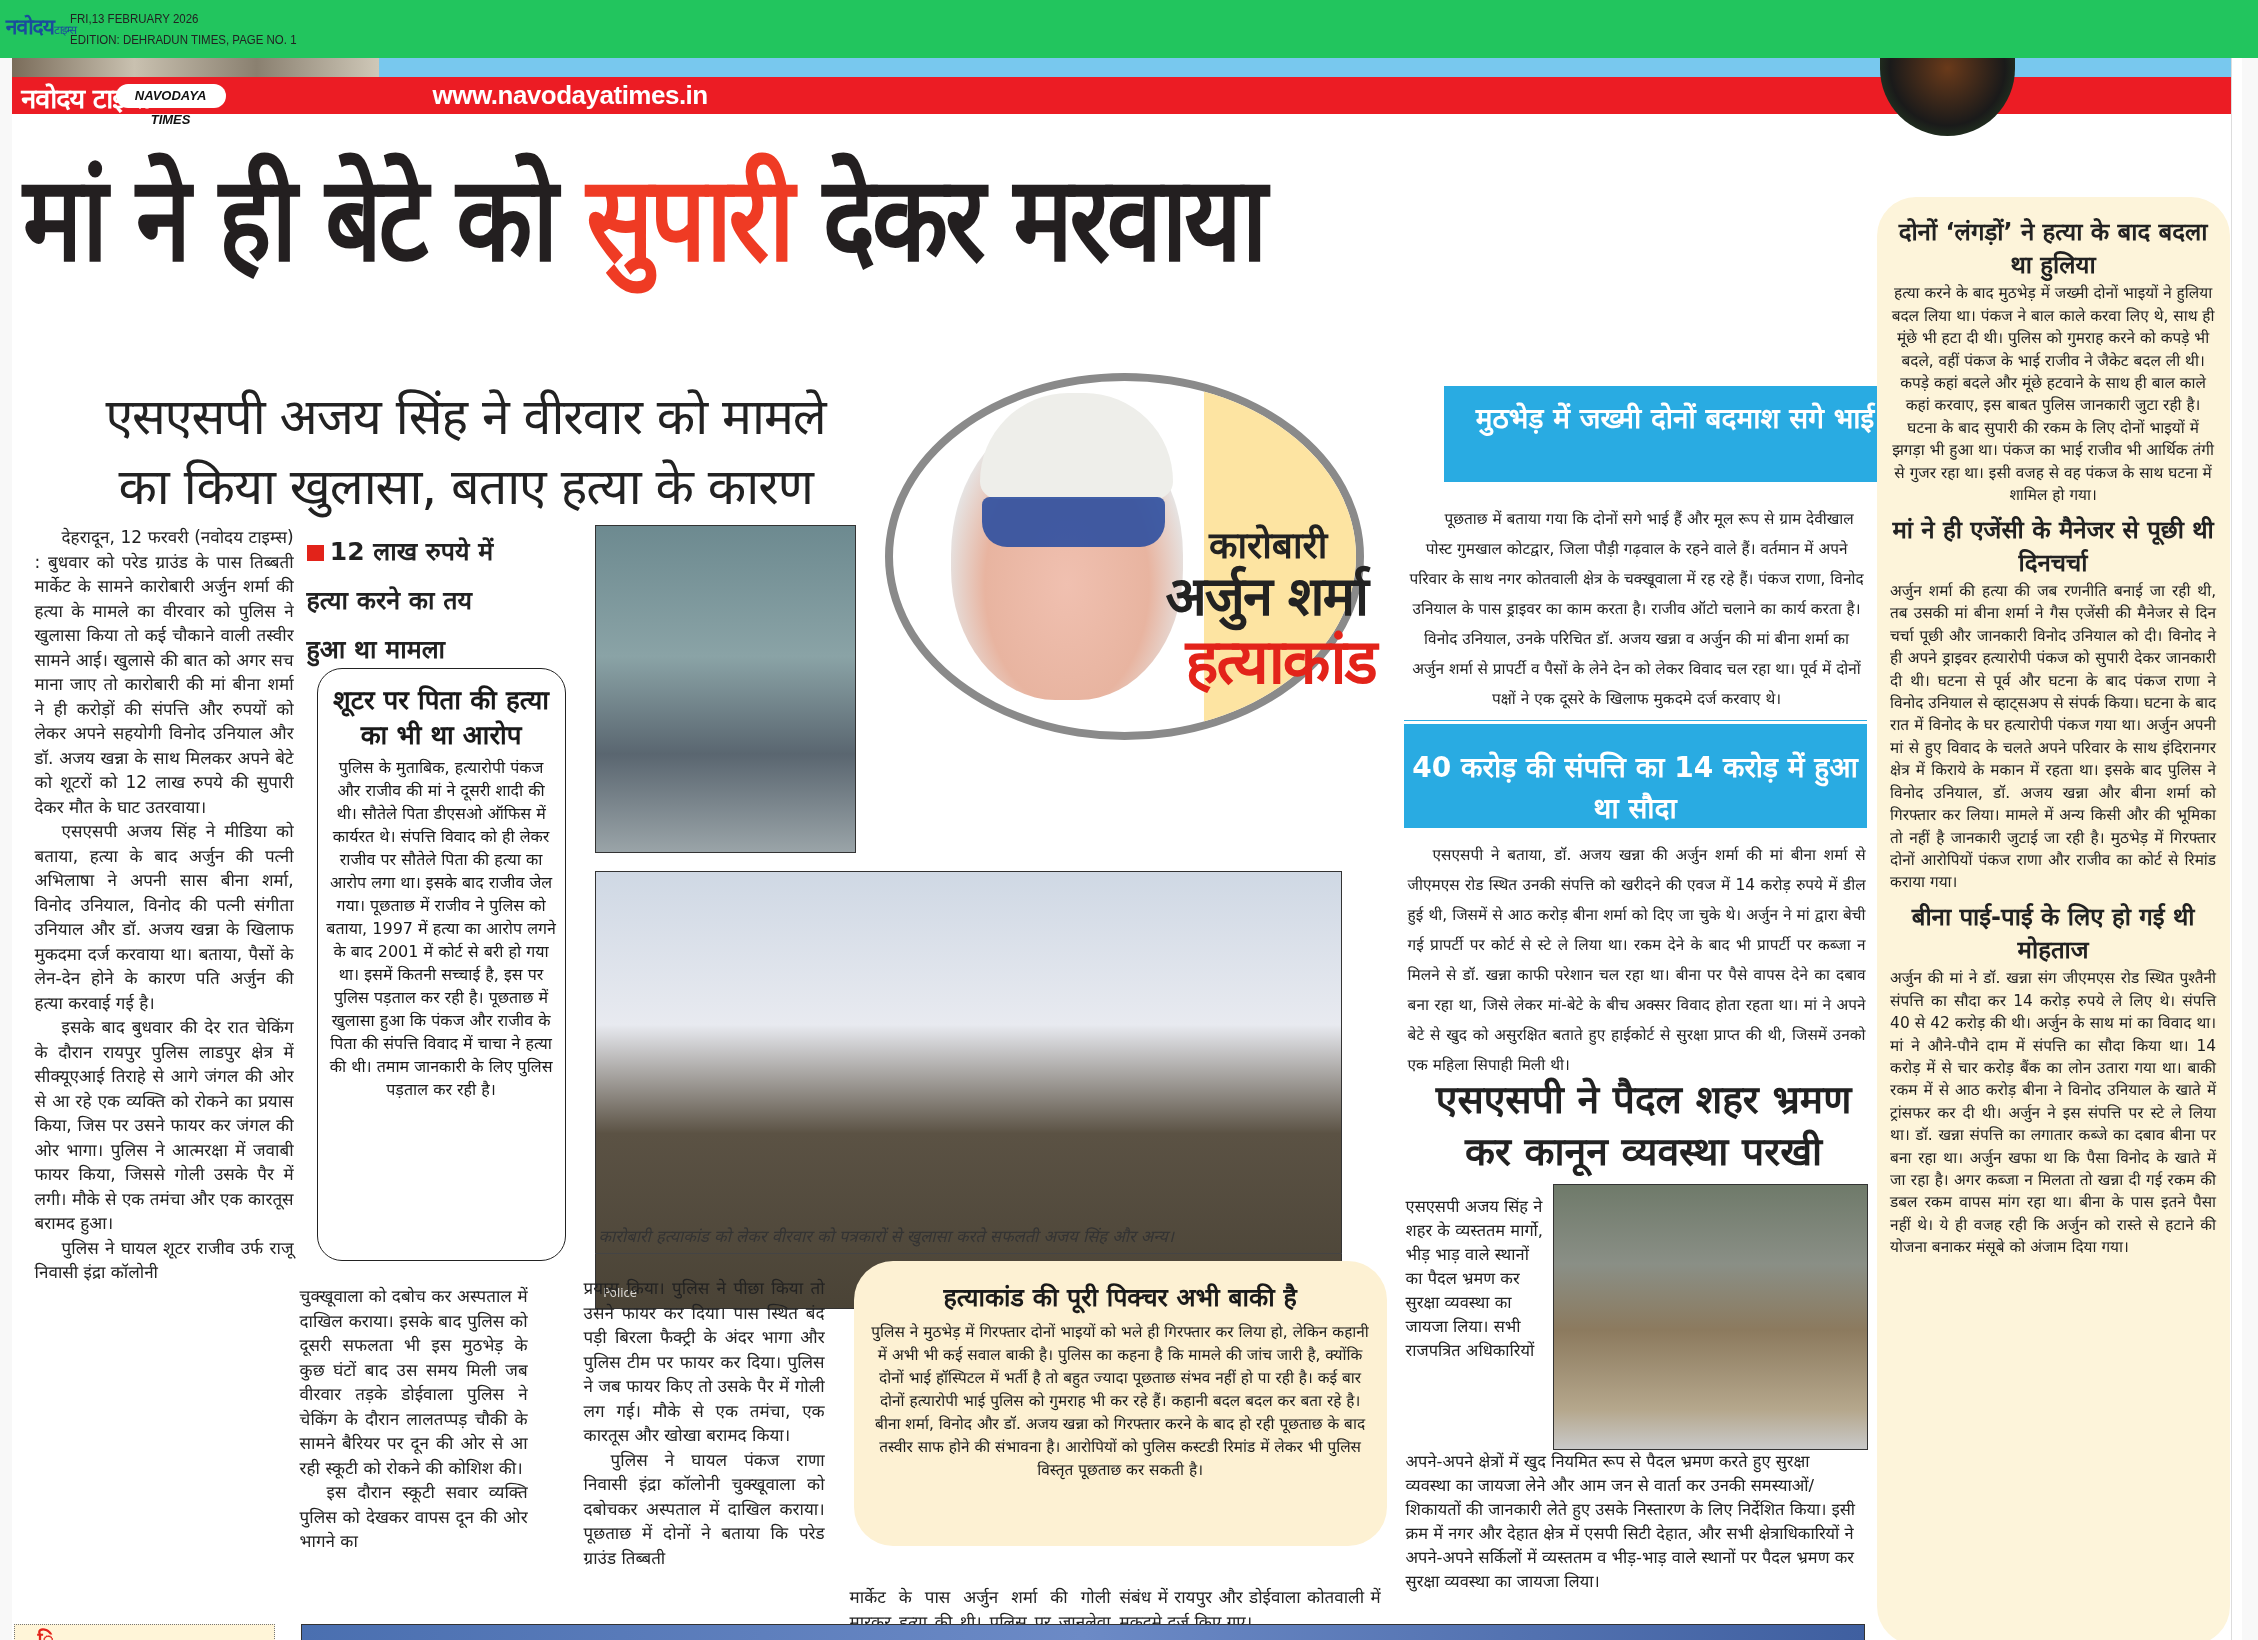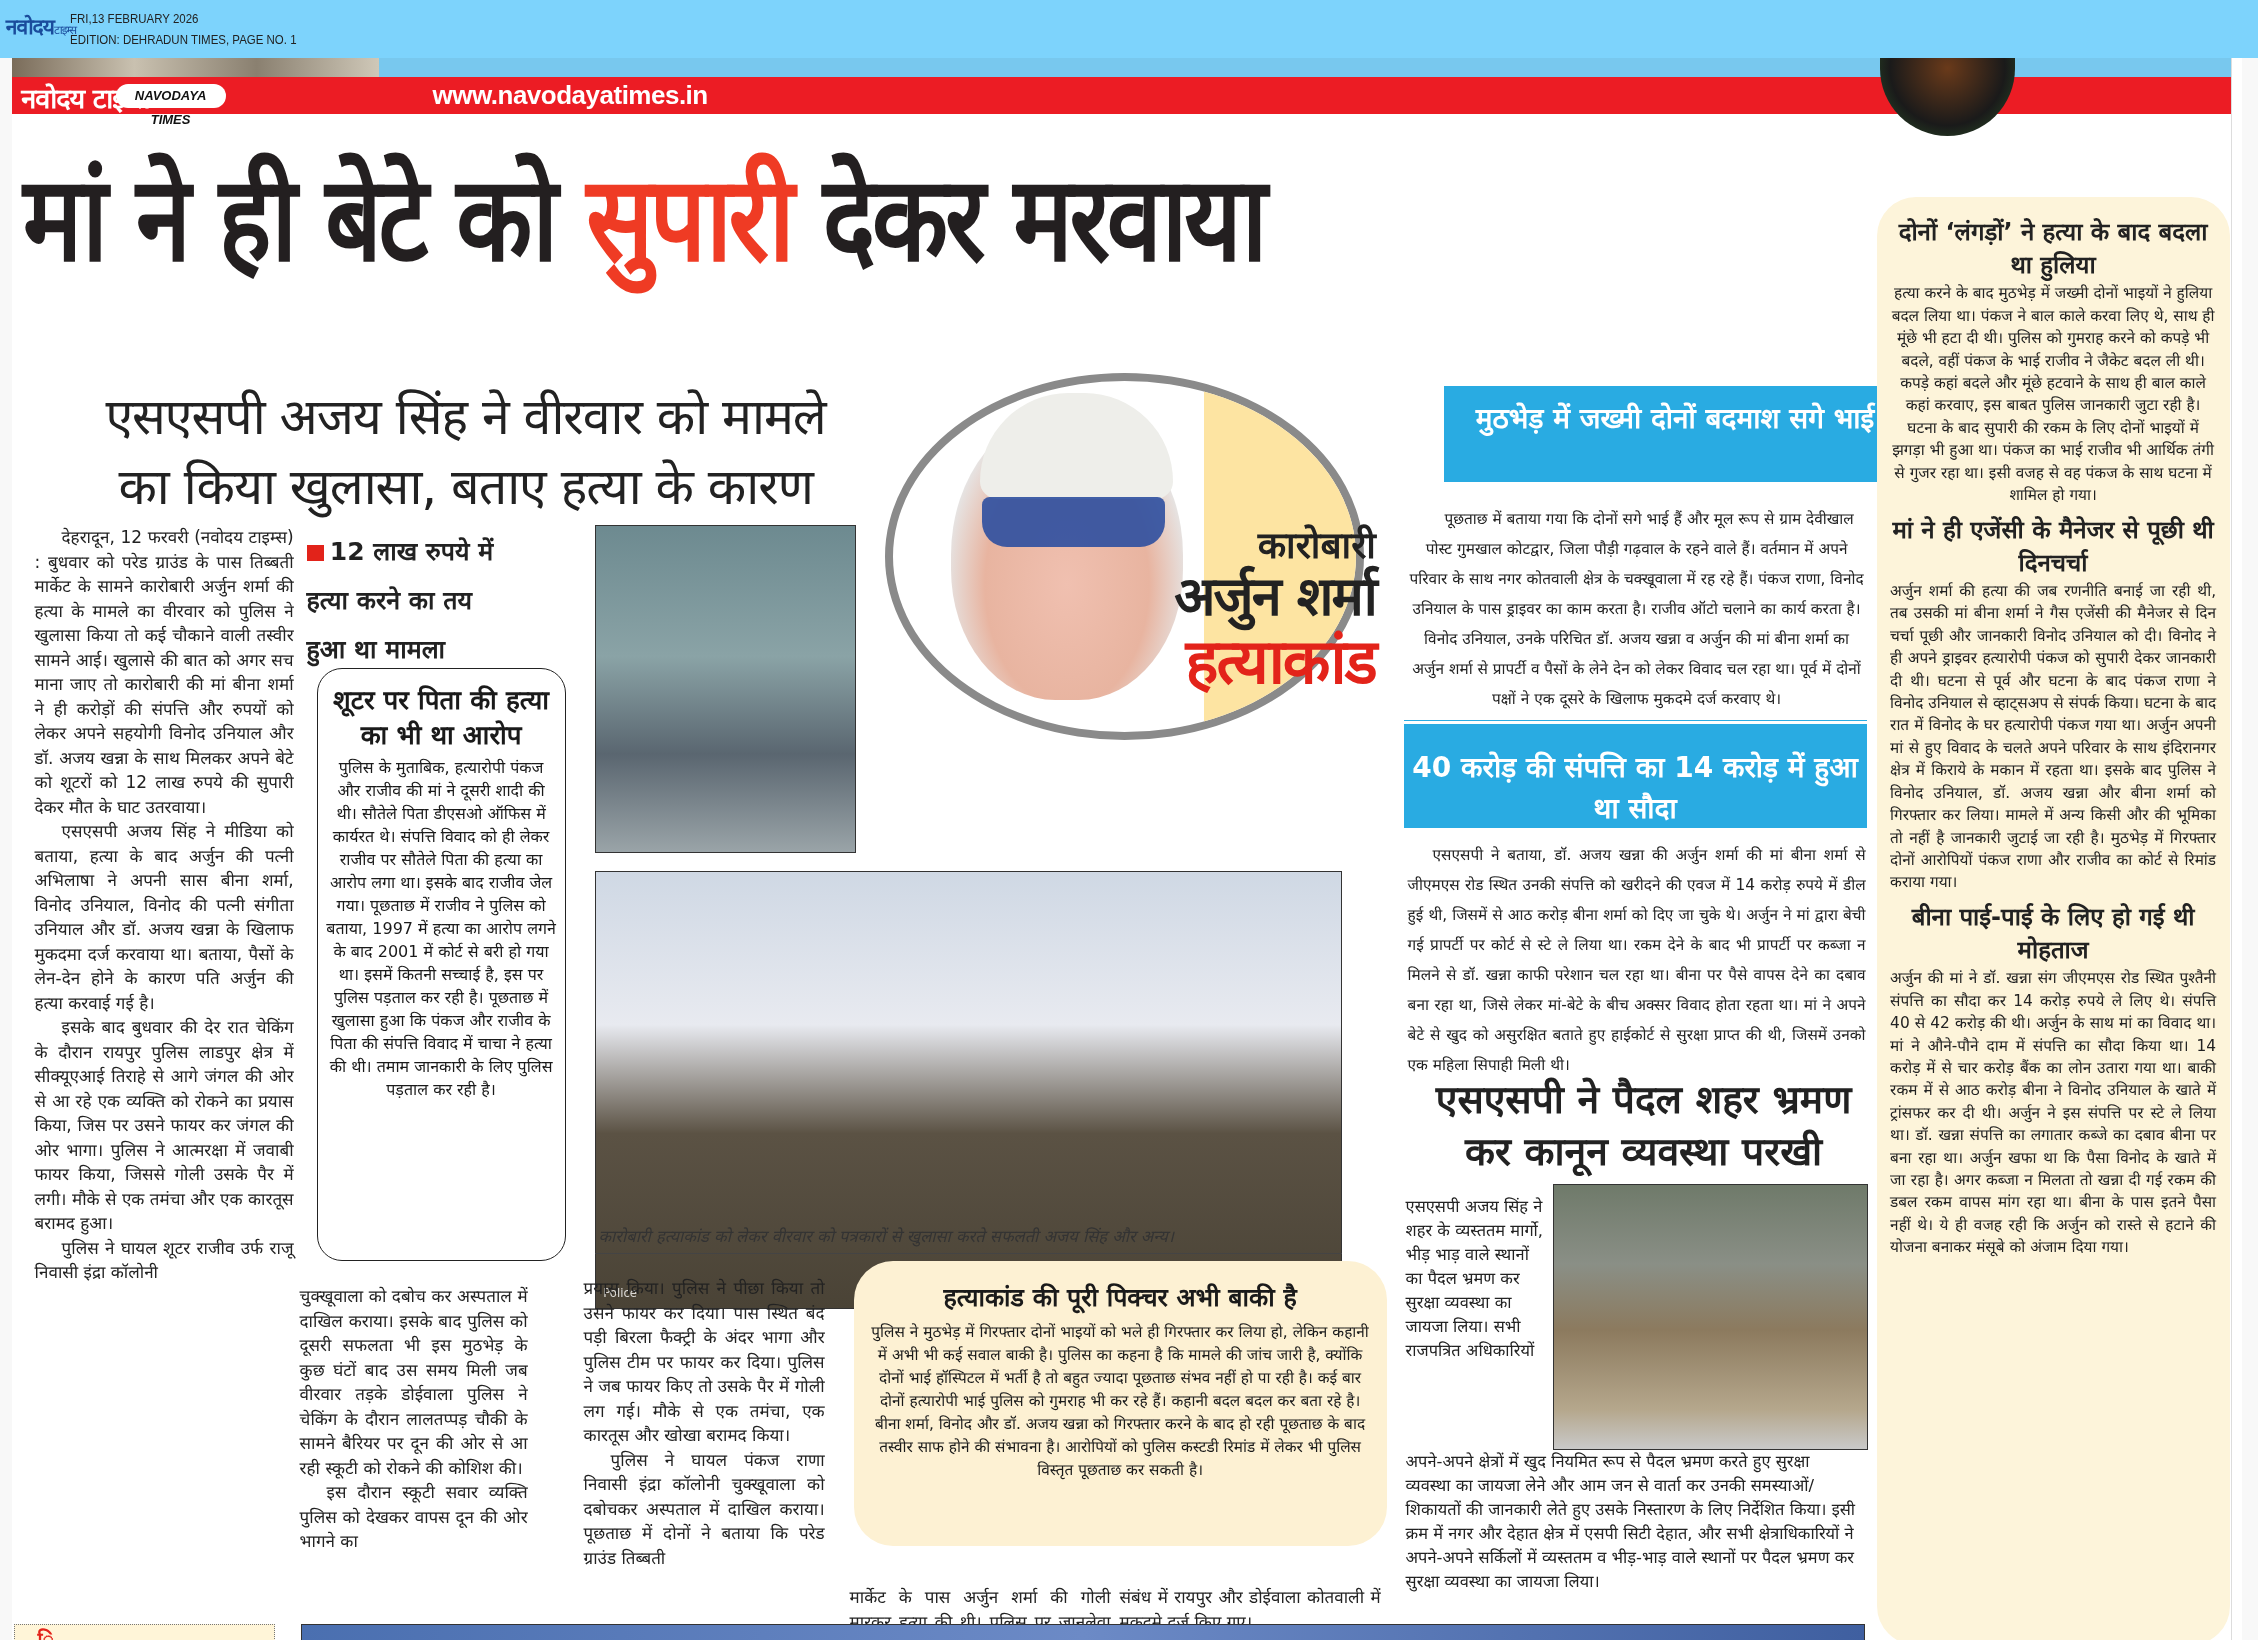--- a/index.html
+++ b/index.html
@@ -1,20 +1,20 @@
 <!DOCTYPE html>
 <html><head>
 <meta charset="utf-8">
 <style>
   * { box-sizing: border-box; margin: 0; padding: 0; }
   html, body { width: 2258px; height: 1640px; overflow: hidden; background: #f8f8f8; }
   body { font-family: "DejaVu Sans", "Liberation Sans", sans-serif; color: #1a1a1a; position: relative; }
 
   
-  .viewer-bar { position: absolute; left: 0; top: 0; width: 2258px; height: 58px; background: #7dd3fc; }
+  .viewer-bar { position: absolute; left: 0; top: 0; width: 2258px; height: 58px; background: #22c55e; }
   .viewer-logo { position: absolute; left: 5.8px; top: 11.6px; font-family: "Liberation Sans", sans-serif; font-weight: bold; color: #1a4c9c; font-size: 21px; letter-spacing: -1px; }
   .viewer-logo small { font-size: 11.6px; font-weight: normal; }
   .viewer-meta { position: absolute; left: 70px; top: 7.7px; font-family: "Liberation Sans", sans-serif; font-size: 13.5px; line-height: 21px; color: #222; transform: scaleX(0.85); transform-origin: left; }
 
   
   .page { position: absolute; left: 11.6px; top: 58px; width: 2230px; height: 1582px; background: #fff; overflow: hidden; }
   .sky-strip { position: absolute; left: 0; top: 0; width: 2219px; height: 19.3px; background: #78c8ee; }
   .sky-photo { position: absolute; left: 0; top: 0; width: 367px; height: 19.3px; background: linear-gradient(90deg,#7a6c5a,#c9c1b0,#8a8070,#cfc8b8); }
   .masthead { position: absolute; left: 0; top: 19.3px; width: 2219px; height: 37px; background: #ec1c24; }
   .mast-hindi { position: absolute; left: 9.7px; top: 1.9px; color: #fff; font-weight: bold; font-size: 27px; letter-spacing: -1px; }
@@ -52,21 +52,21 @@
   .photo-walk { left: 1541px; top: 1126px; width: 315px; height: 266px; background: linear-gradient(180deg,#6f7a6a 0%,#8a8f86 30%,#8c7a5e 55%,#b5a78c 85%,#c9c9c9 100%); }
   .photo-label { position: absolute; left: 7.7px; bottom: 7.7px; font-size: 11.6px; color: rgba(255,255,255,.8); }
   .caption { position: absolute; left: 583px; top: 1164px; width: 747px; font-size: 16.4px; font-style: italic; color: #333; border-bottom: 1.9px solid #444; padding: 1.9px 3.9px 5.8px; font-family: "DejaVu Serif", serif; }
 
   
   .portrait { position: absolute; left: 873px; top: 315px; width: 479px; height: 367px; border: 8.7px solid #8a8a8a; border-radius: 50%; overflow: hidden; background: #fff; }
   .portrait .cream { position: absolute; left: 311px; top: 0; width: 193px; height: 100%; background: #fde4a2; }
   .portrait .face { position: absolute; left: 58px; top: 29px; width: 232px; height: 290px; border-radius: 50% 50% 45% 45%; background: radial-gradient(ellipse at 50% 60%,#f0c0b0,#e8b4a0 50%,#e6e6e6 75%); }
   .portrait .cap { position: absolute; left: 87px; top: 11.6px; width: 193px; height: 106px; border-radius: 97px 97px 19.3px 19.3px; background: #eeeeea; }
   .portrait .glasses { position: absolute; left: 89px; top: 116px; width: 183px; height: 50px; background: #2e4fa0; border-radius: 7.7px 7.7px 25px 25px; opacity: .9; }
-  .portrait-text { position: absolute; left: 1145px; top: 467px; text-align: right; }
+  .portrait-text { position: absolute; left: 1145px; top: 467px; text-align: center; }
   .pt-line1 { font-size: 37px; font-weight: bold; color: #222; line-height: 42px; margin-left: 3.9px; }
   .pt-line2 { font-size: 54px; font-weight: bold; color: #222; line-height: 60px; letter-spacing: -1.9px; }
   .pt-line3 { font-size: 62px; font-weight: bold; color: #e3231a; line-height: 70px; letter-spacing: -1.9px; margin-left: 29px; }
 
   
   .bluebox { position: absolute; left: 1392px; width: 463px; background: #29abe2; color: #fff; text-align: center; font-weight: bold; font-size: 28px; line-height: 41px; }
   .blue1 { top: 328px; height: 96px; padding-top: 11.6px; margin-left: 40px; }
   .blue2 { top: 666px; height: 104px; padding-top: 23px; }
   .col-mid { position: absolute; left: 1396px; width: 458px; font-size: 15.4px; line-height: 30px; text-align: center; color: #222; }
   .mid1 { top: 446px; }

